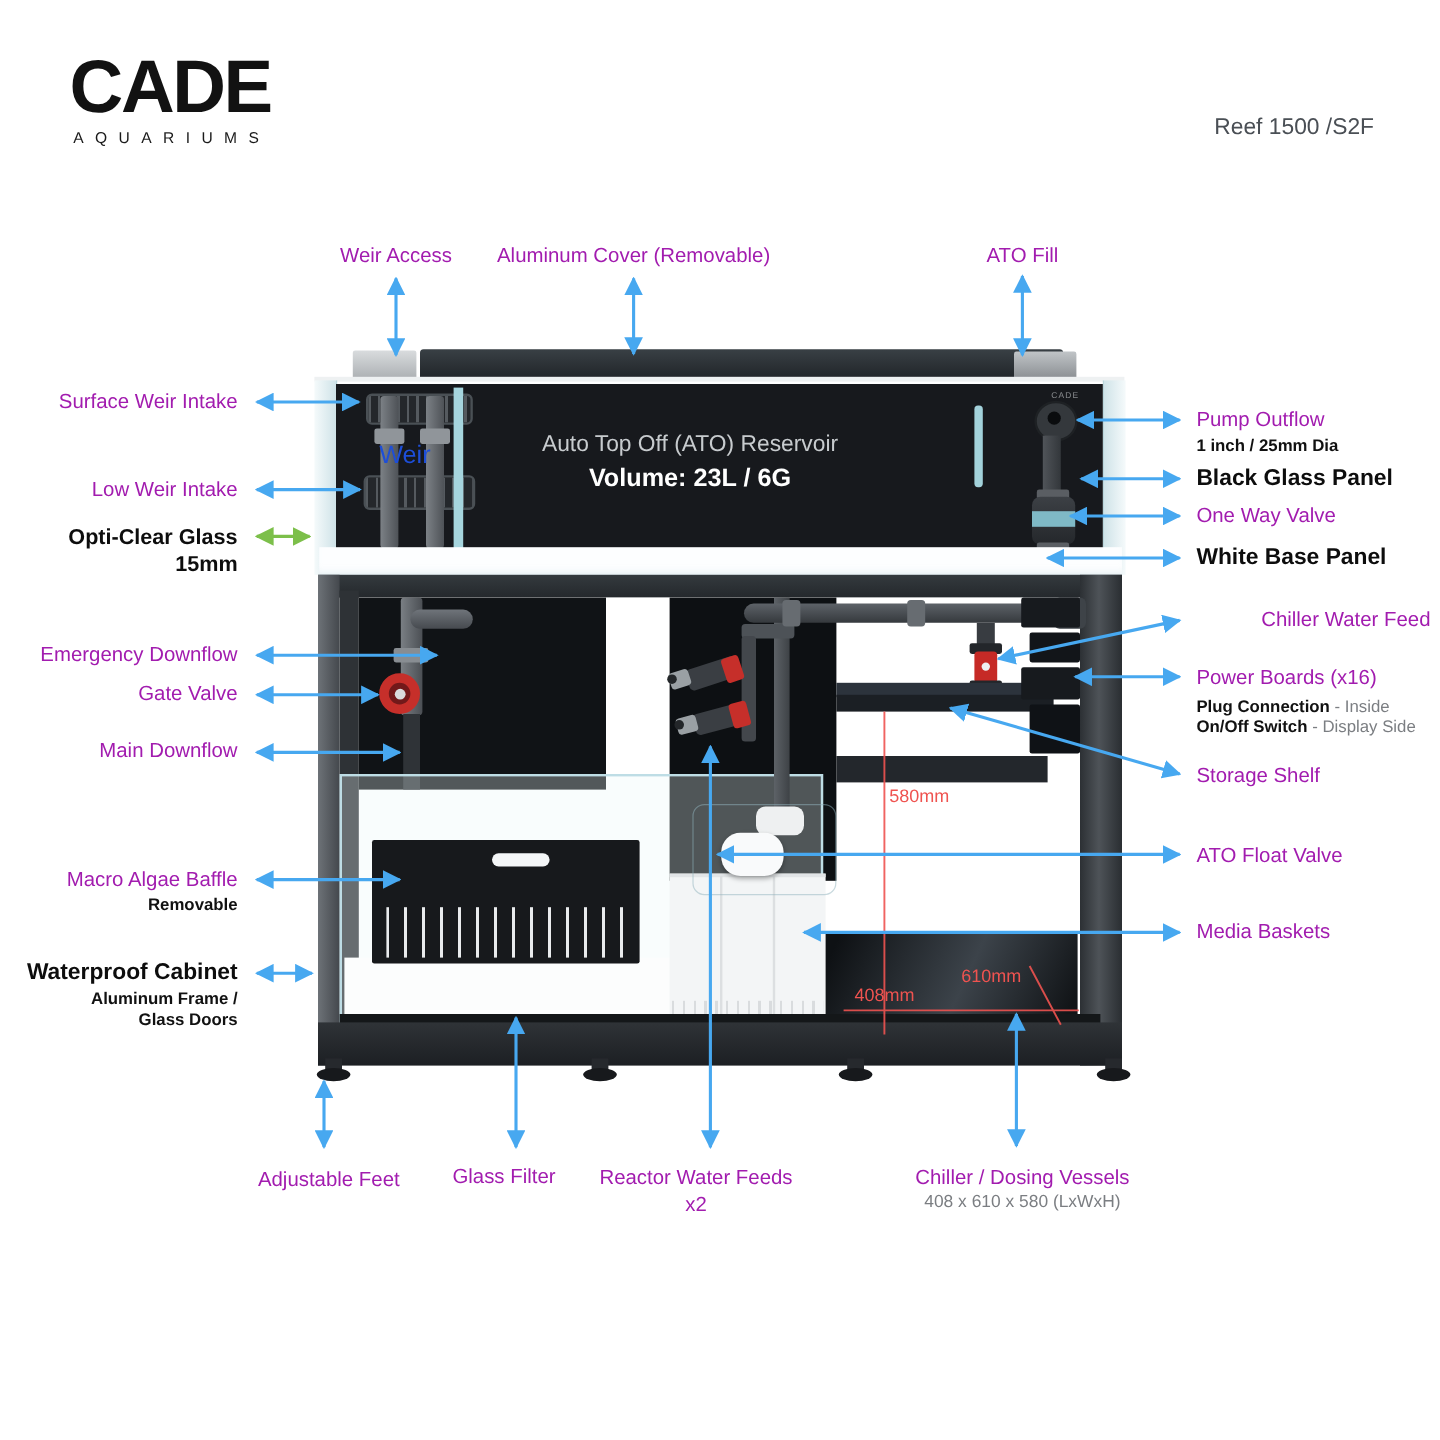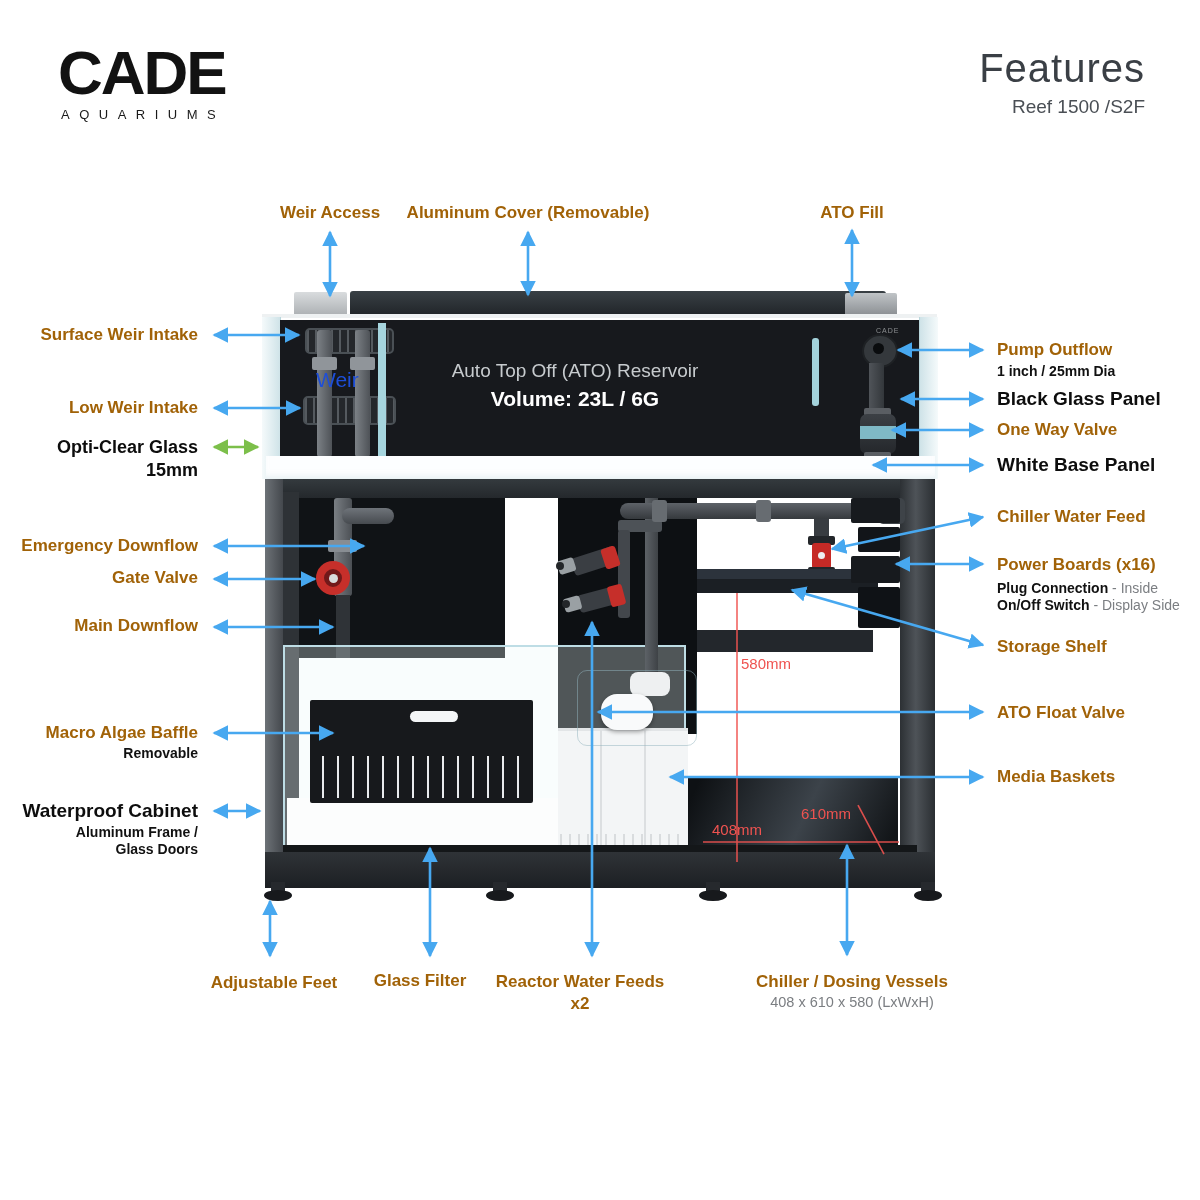--- a/index.html
+++ b/index.html
@@ -10,21 +10,21 @@
   .logo-main{position:absolute;left:58px;top:42px;font-size:62px;font-weight:900;color:#121212;
              letter-spacing:-2px;line-height:62px;}
   .logo-sub{position:absolute;left:61px;top:107px;font-size:13px;font-weight:400;color:#1a1a1a;
             letter-spacing:9.5px;}
   .title{position:absolute;right:55px;top:46px;font-size:40px;font-weight:300;color:#3a3f45;
          letter-spacing:1px;}
   .subtitle{position:absolute;right:55px;top:96px;font-size:19px;color:#4a4f55;}
 
   
   .lbl,.lbl-b,.sub-b,.sub-g{position:absolute;white-space:nowrap;line-height:22px;}
-  .lbl{font-size:17px;color:#a16207;font-weight:bold;}
+  .lbl{font-size:17px;color:#a21caf;}
   .lbl-b{font-size:18px;font-weight:700;color:#0d0d0d;}
   .sub-b{font-size:14px;font-weight:700;color:#111;line-height:17px;}
   .sub-g{font-size:14px;color:#7b7e82;line-height:17px;}
   .t-r{text-align:right;}
   .t-c{text-align:center;transform:translateX(-50%);}
 
   
   .part{position:absolute;}
   .grille{border:2px solid #4a5055;border-radius:5px;
           background:repeating-linear-gradient(90deg,#555a5f 0 2px,#24272b 2px 8px);}
@@ -37,21 +37,20 @@
   .dim{position:absolute;font-size:15px;color:#ef5350;white-space:nowrap;}
   svg.overlay{position:absolute;left:0;top:0;pointer-events:none;}
 </style>
 </head>
 <body>
 
 <div class="canvas">
 
   <div class="logo-main">CADE</div>
   <div class="logo-sub">AQUARIUMS</div>
-  <div class="title">Features</div>
   <div class="subtitle">Reef 1500 /S2F</div>
 
   <div>
 
     <div class="part" style="left:294px;top:292px;width:53px;height:25px;border-radius:2px;background:linear-gradient(#d9dcde,#a9adb0);"></div>
     <div class="part" style="left:350px;top:291px;width:536px;height:26px;border-radius:3px;background:linear-gradient(#394045,#1f2327);"></div>
     <div class="part" style="left:845px;top:293px;width:52px;height:24px;border-radius:2px;background:linear-gradient(#c0c4c7,#878b8f);"></div>
     <div class="part" style="left:262px;top:314px;width:675px;height:4px;background:#eef1f2;"></div>
 
     <div class="part" style="left:262px;top:317px;width:18px;height:162px;background:linear-gradient(90deg,#f5fafb,#cfe3e8);border-right:1px solid #b9d6dc;"></div>
@@ -226,21 +225,21 @@
   <div class="sub-b t-r" style="right:1002px;top:745px;">Removable</div>
   <div class="lbl-b t-r" style="right:1002px;top:800px;font-size:19px;">Waterproof Cabinet</div>
   <div class="sub-b t-r" style="right:1002px;top:824px;">Aluminum Frame /</div>
   <div class="sub-b t-r" style="right:1002px;top:841px;">Glass Doors</div>
 
   <div class="lbl" style="left:997px;top:339px;">Pump Outflow</div>
   <div class="sub-b" style="left:997px;top:363px;">1 inch / 25mm Dia</div>
   <div class="lbl-b" style="left:997px;top:388px;font-size:19px;">Black Glass Panel</div>
   <div class="lbl" style="left:997px;top:419px;">One Way Valve</div>
   <div class="lbl-b" style="left:997px;top:454px;font-size:19px;">White Base Panel</div>
-  <div class="lbl" style="left:997px;top:506px;">Chiller Water Feed</div>
+  <div class="lbl" style="left:1051px;top:506px;">Chiller Water Feed</div>
   <div class="lbl" style="left:997px;top:554px;">Power Boards (x16)</div>
   <div class="sub-g" style="left:997px;top:580px;">
     <b class="sub-b" style="position:static;">Plug Connection</b><span> - Inside</span>
   </div>
   <div class="sub-g" style="left:997px;top:597px;">
     <b class="sub-b" style="position:static;">On/Off Switch</b><span> - Display Side</span>
   </div>
   <div class="lbl" style="left:997px;top:636px;">Storage Shelf</div>
   <div class="lbl" style="left:997px;top:702px;">ATO Float Valve</div>
   <div class="lbl" style="left:997px;top:766px;">Media Baskets</div>

